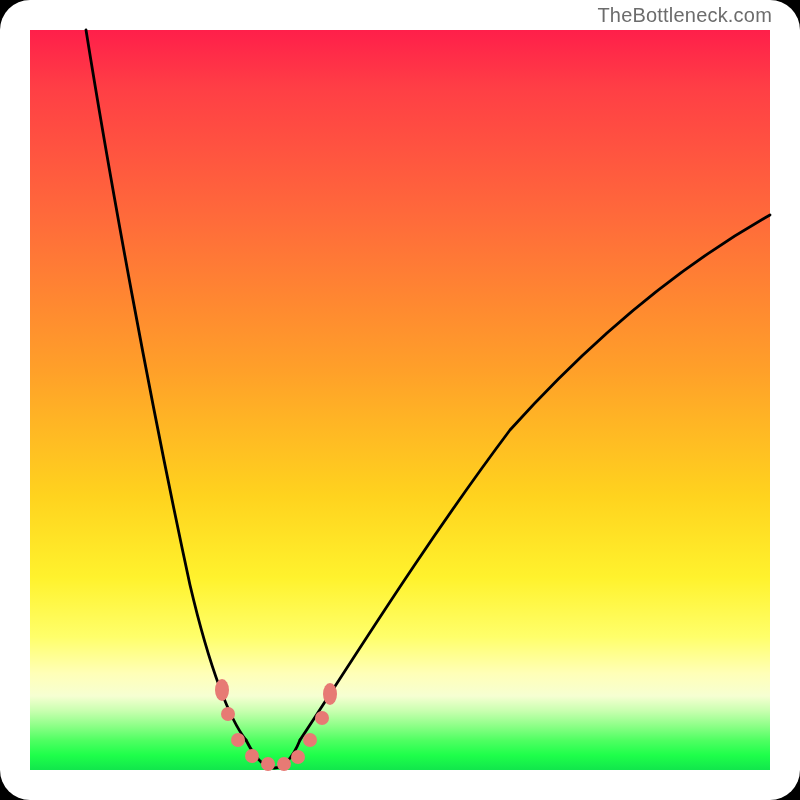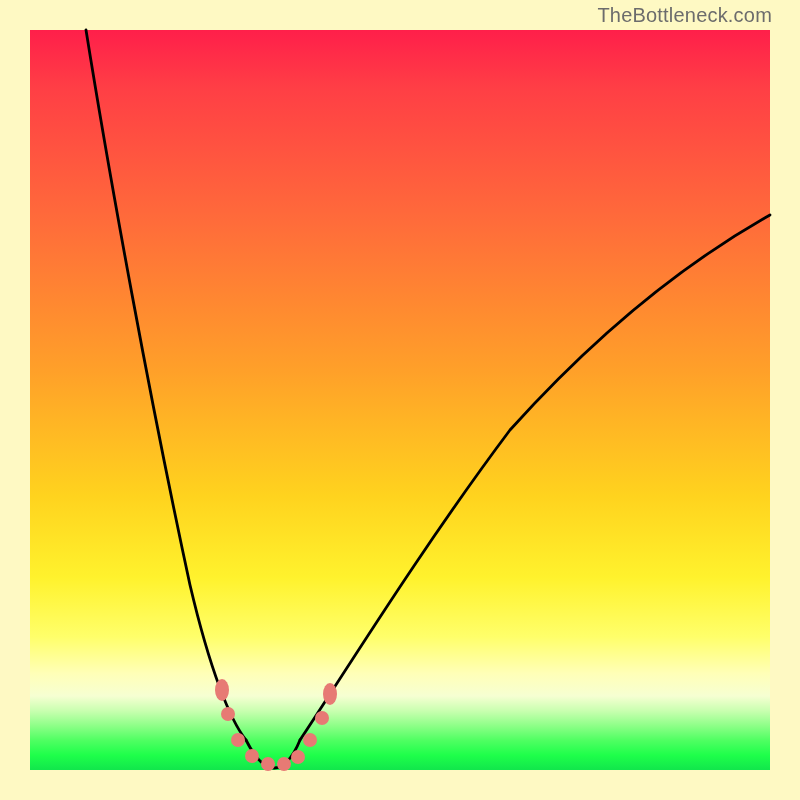--- a/index.html
+++ b/index.html
@@ -8,21 +8,22 @@
     width: 800px;
     height: 800px;
     background: #000;
     overflow: hidden;
     font-family: Arial, Helvetica, sans-serif;
   }
   .frame {
     position: relative;
     width: 800px;
     height: 800px;
-    background: #fef9c3;
+    background: #ffffff;
+    border-radius: 30px;
   }
   .plot-area {
     position: absolute;
     left: 30px;
     top: 30px;
     width: 740px;
     height: 740px;
     
     background: linear-gradient(
       to bottom,

